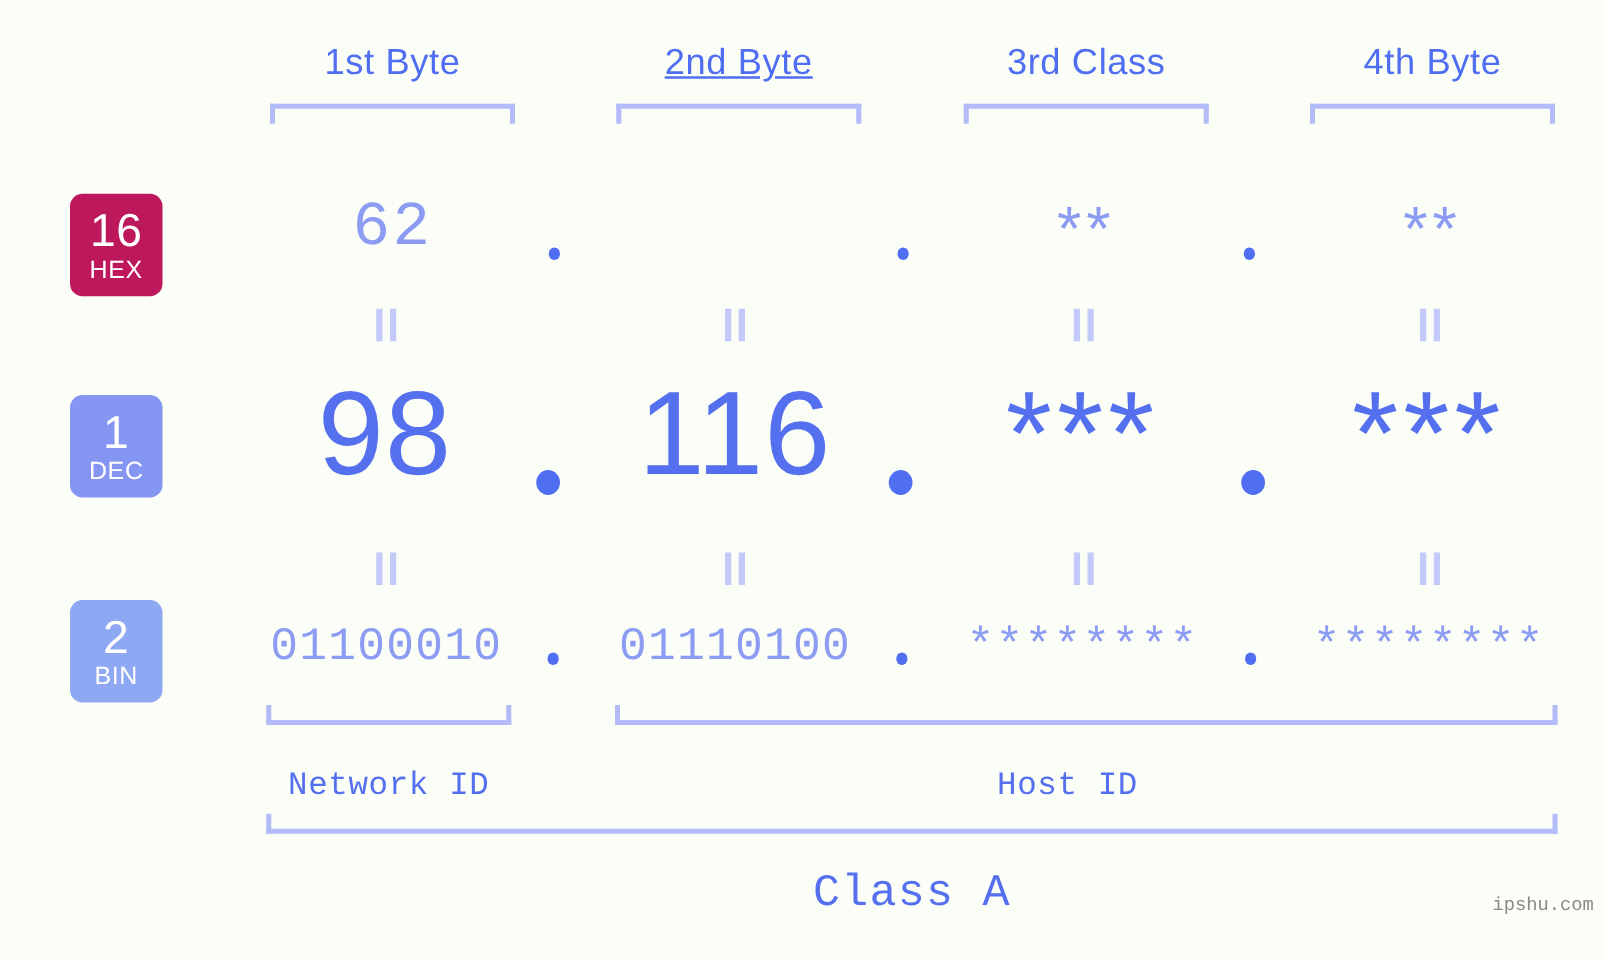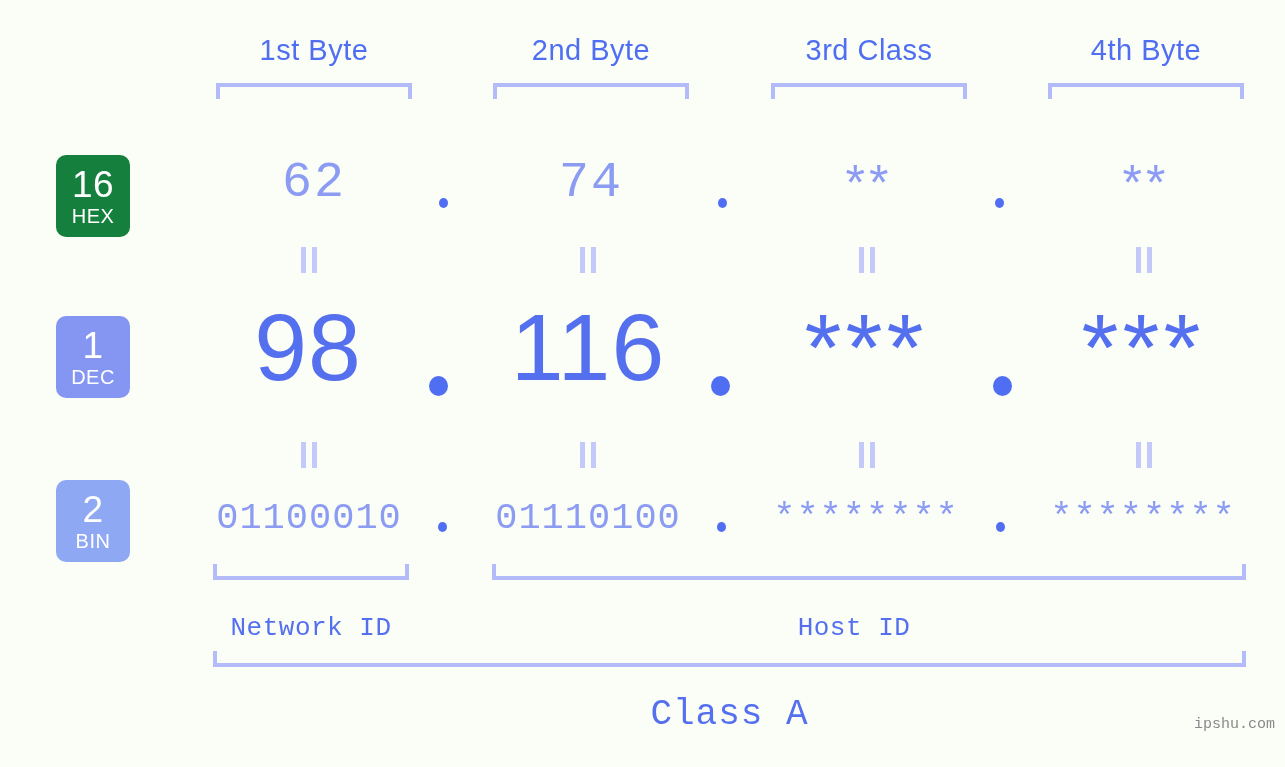--- a/index.html
+++ b/index.html
@@ -177,46 +177,45 @@
     font-family: "Liberation Mono", monospace;
     white-space: nowrap;
   }
 </style>
 </head>
 <body>
 
 <div class="stage">
 
   <div class="byte-label" style="left:208px; top:34px; width:196px;">1st Byte</div>
-  <div class="byte-label" style="left:485px; top:34px; width:196px;">2nd Byte</div>
+  <div class="byte-label" style="left:485px; top:34px; width:196px;text-decoration:underline;">2nd Byte</div>
   <div class="byte-label" style="left:763px; top:34px; width:196px;">3rd Class</div>
   <div class="byte-label" style="left:1040px; top:34px; width:196px;">4th Byte</div>
 
   <div class="bracket-down" style="left:208px; top:83px; width:196px;"></div>
   <div class="bracket-down" style="left:485px; top:83px; width:196px;"></div>
   <div class="bracket-down" style="left:763px; top:83px; width:196px;"></div>
   <div class="bracket-down" style="left:1040px; top:83px; width:196px;"></div>
 
-  <div class="badge" style="left:48px; top:155px; background:#15803d;">
+  <div class="badge" style="left:48px; top:155px; background:#be185d;">
     <span class="num">16</span>
     <span class="nm">HEX</span>
   </div>
 
   <div class="badge" style="left:48px; top:316px; background:#8496f1;">
     <span class="num">1</span>
     <span class="nm">DEC</span>
   </div>
 
   <div class="badge" style="left:48px; top:480px; background:#8fa8f4;">
     <span class="num">2</span>
     <span class="nm">BIN</span>
   </div>
 
   <div class="cell hex-val" style="left:208px; top:158px; width:196px;">62</div>
-  <div class="cell hex-val" style="left:485px; top:158px; width:196px;">74</div>
   <div class="cell hex-star" style="left:763px; top:158px; width:196px;">**</div>
   <div class="cell hex-star" style="left:1040px; top:158px; width:196px;">**</div>
 
   <div class="dot dot-sm" style="left:431px; top:198px;"></div>
   <div class="dot dot-sm" style="left:710px; top:198px;"></div>
   <div class="dot dot-sm" style="left:987px; top:198px;"></div>
 
   <div class="eqbars" style="left:291px; top:247px;">
     <i></i>
       <i></i>

